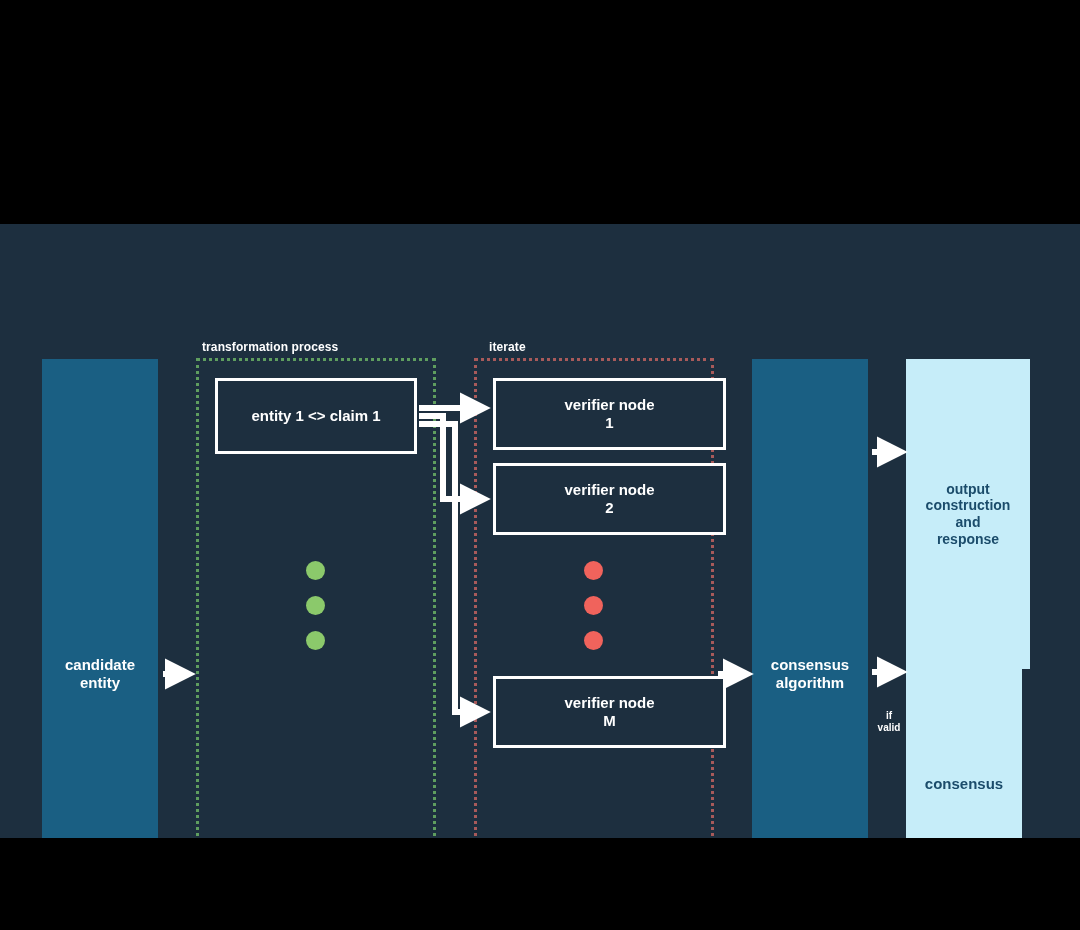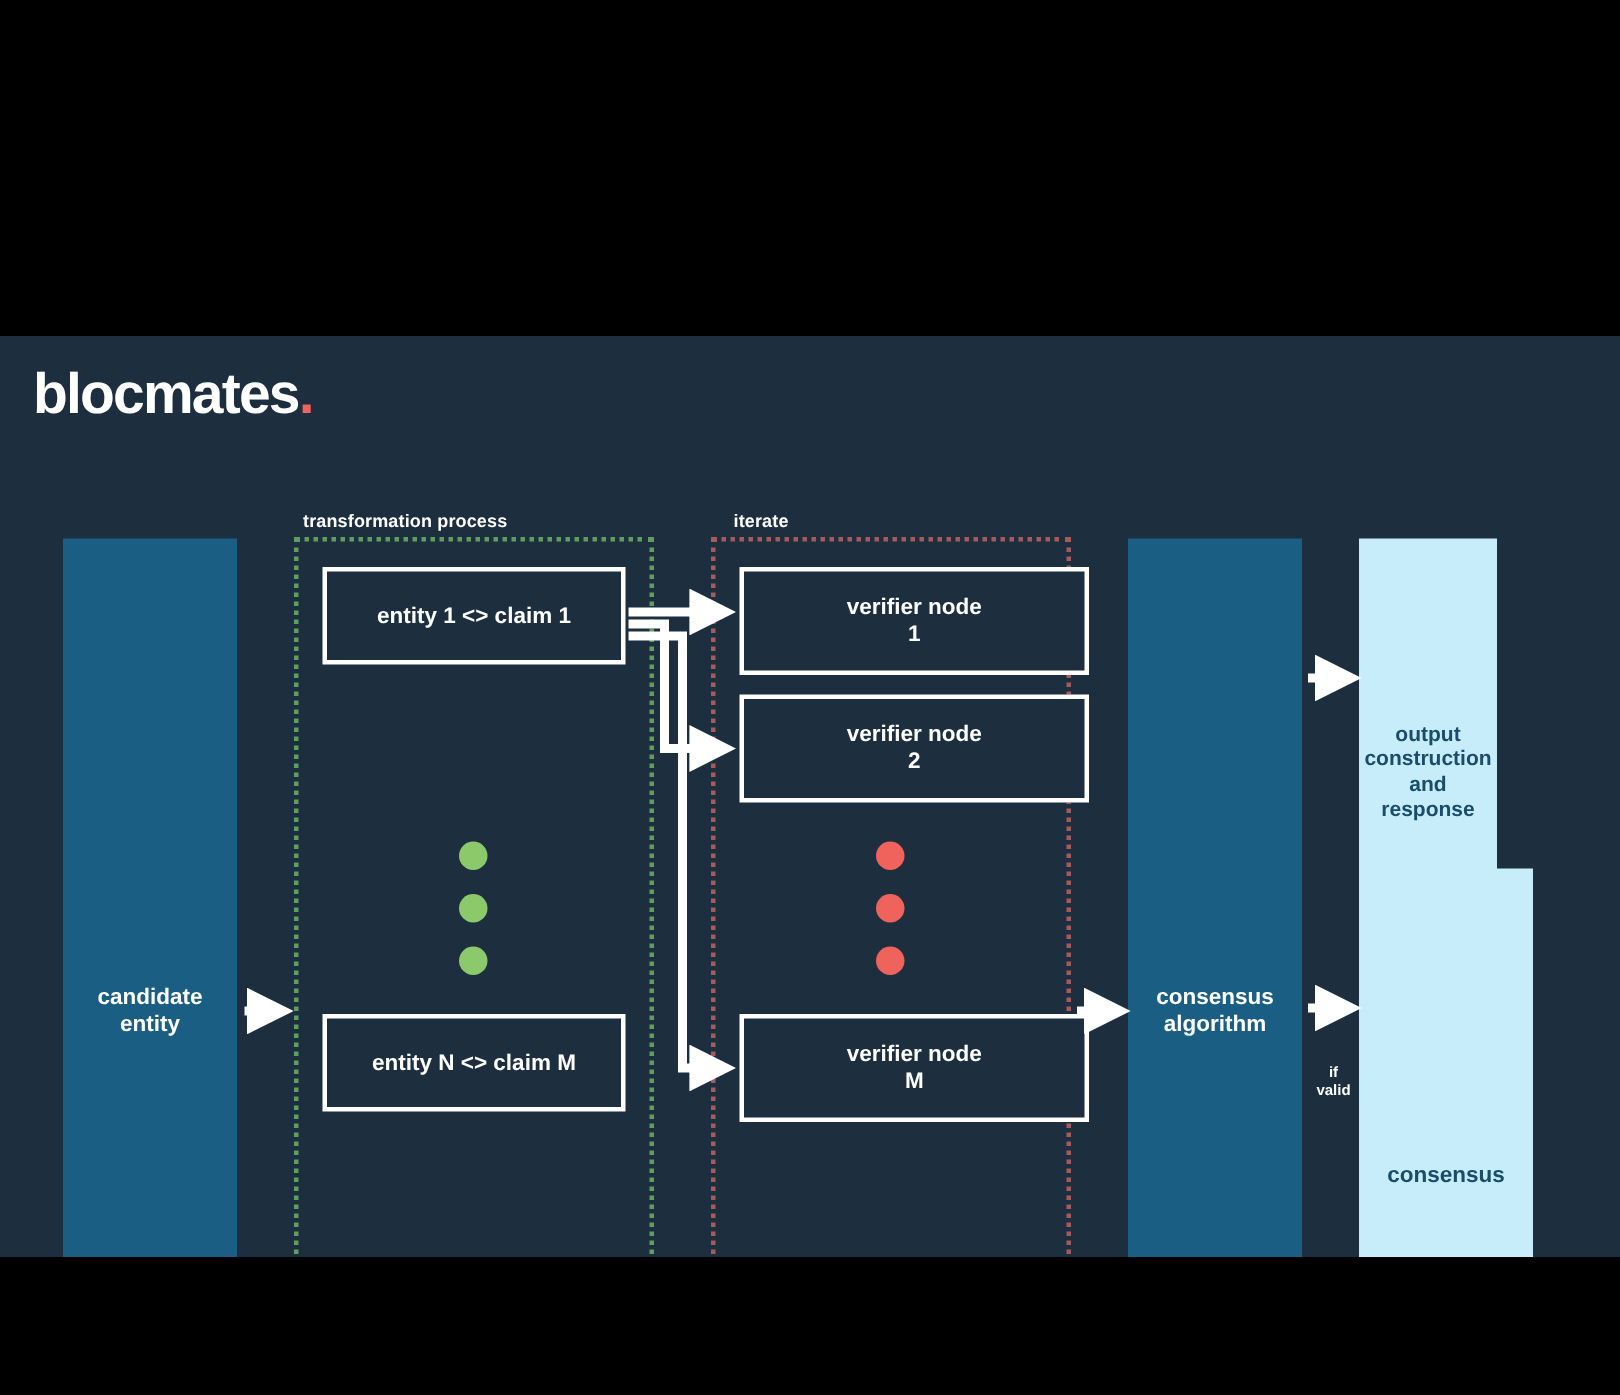--- a/index.html
+++ b/index.html
@@ -99,21 +99,21 @@
     color: #FFFFFF;
     font-size: 15px;
   }
   #box-consensus {
     left: 752px; top: 135px; width: 116px; height: 630px;
     background: #1A5F83;
     color: #FFFFFF;
     font-size: 15px;
   }
   #box-output {
-    left: 906px; top: 135px; width: 92px; height: 310px;
+    left: 906px; top: 135px; width: 124px; height: 310px;
     background: #C6EDF9;
     color: #1B4C6B;
     font-size: 14px;
   }
   #box-blockchain {
     left: 906px; top: 355px; width: 116px; height: 410px;
     background: #C6EDF9;
     color: #1B4C6B;
     font-size: 15px;
   }
@@ -126,21 +126,21 @@
     display: flex;
     align-items: center;
     justify-content: center;
     text-align: center;
     color: #FFFFFF;
     font-weight: bold;
     font-size: 15px;
     line-height: 1.2;
     background: #1D2F3F;
   }
-  .item-box.entity { left: 215px; width: 202px; height: 65px; }
+  .item-box.entity { left: 215px; width: 202px; height: 76px; }
   .item-box.verifier { left: 493px; width: 233px; height: 72px; }
   #entity-1   { top: 154px; }
   #entity-2   { top: 239px; }
   #entity-n   { top: 452px; }
   #verifier-1 { top: 154px; }
   #verifier-2 { top: 239px; }
   #verifier-m { top: 452px; }
 
   
   .dots {
@@ -183,37 +183,35 @@
 </head>
 <body>
 
 <div class="stage">
 
   <div class="bar-top"></div>
   <div class="bar-bottom"></div>
 
   <div class="slide">
 
-    <div class="logo"><span>blocmates</span><span class="dot">.</span></div>
 
     <div class="group-label" id="label-transformation">transformation process</div>
     <div class="group-label" id="label-iterate">iterate</div>
 
     <div class="dash-group" id="group-transformation"></div>
     <div class="dash-group" id="group-iterate"></div>
 
     <div class="solid-box" id="box-candidate">
       <div>
         <span>candidate</span><br>
         <span>entity</span>
       </div>
     </div>
 
     <div class="item-box entity" id="entity-1">entity 1 &lt;&gt; claim 1</div>
-    <div class="item-box entity" id="entity-n">entity N &lt;&gt; claim M</div>
 
     <div class="item-box verifier" id="verifier-1">
       <div>
         <span>verifier node</span><br>
         <span>1</span>
       </div>
     </div>
     <div class="item-box verifier" id="verifier-2">
       <div>
         <span>verifier node</span><br>

